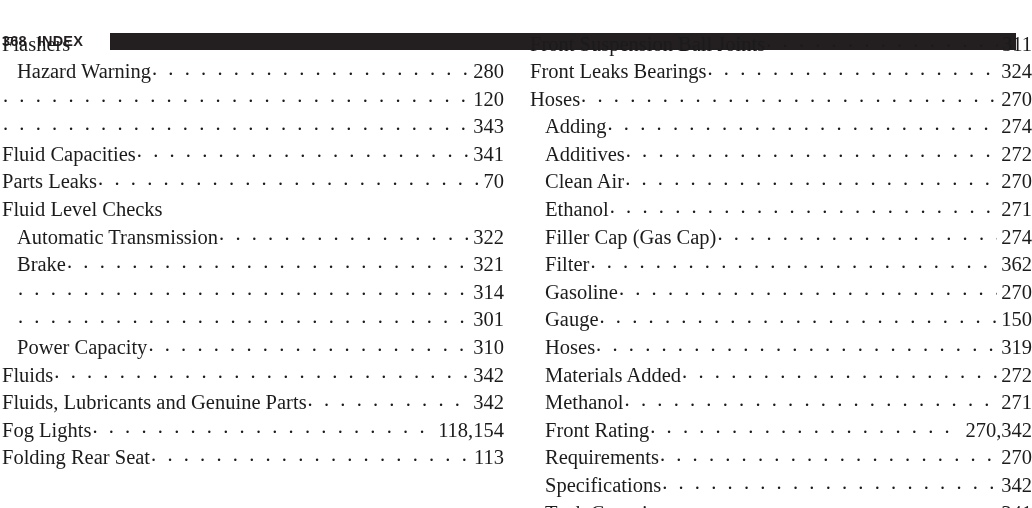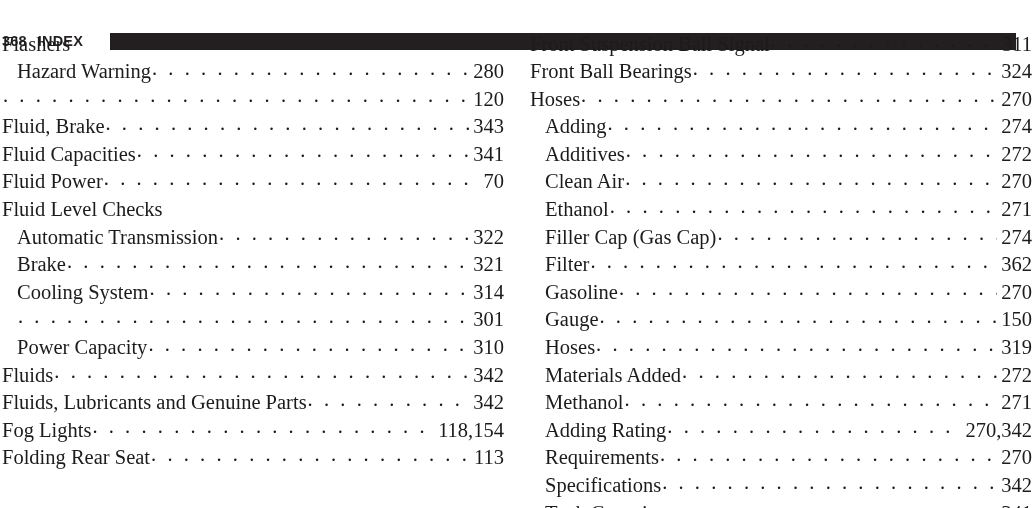--- a/index.html
+++ b/index.html
@@ -125,51 +125,49 @@
       <div class="entry level-2">
         <span class="entry-label">Hazard Warning</span>
         <span class="entry-leader"></span>
         <span class="entry-page">280</span>
       </div>
       <div class="entry level-1">
         <span class="entry-leader"></span>
         <span class="entry-page">120</span>
       </div>
       <div class="entry level-1">
-        <span class="entry-label">Fluid, Brake</span>
         <span class="entry-leader"></span>
         <span class="entry-page">343</span>
       </div>
       <div class="entry level-1">
         <span class="entry-label">Fluid Capacities</span>
         <span class="entry-leader"></span>
         <span class="entry-page">341</span>
       </div>
       <div class="entry level-1">
-        <span class="entry-label">Fluid Power</span>
+        <span class="entry-label">Parts Leaks</span>
         <span class="entry-leader"></span>
         <span class="entry-page">70</span>
       </div>
       <div class="entry level-1 no-page">
         <span class="entry-label">Fluid Level Checks</span>
         <span class="entry-leader"></span>
         <span class="entry-page"></span>
       </div>
       <div class="entry level-2">
         <span class="entry-label">Automatic Transmission</span>
         <span class="entry-leader"></span>
         <span class="entry-page">322</span>
       </div>
       <div class="entry level-2">
         <span class="entry-label">Brake</span>
         <span class="entry-leader"></span>
         <span class="entry-page">321</span>
       </div>
       <div class="entry level-2">
-        <span class="entry-label">Cooling System</span>
         <span class="entry-leader"></span>
         <span class="entry-page">314</span>
       </div>
       <div class="entry level-2">
         <span class="entry-leader"></span>
         <span class="entry-page">301</span>
       </div>
       <div class="entry level-2">
         <span class="entry-label">Power Capacity</span>
         <span class="entry-leader"></span>
@@ -191,26 +189,26 @@
         <span class="entry-page">118,154</span>
       </div>
       <div class="entry level-1">
         <span class="entry-label">Folding Rear Seat</span>
         <span class="entry-leader"></span>
         <span class="entry-page">113</span>
       </div>
     </div>
   <div class="index-column col-right">
       <div class="entry level-1">
-        <span class="entry-label">Front Suspension Ball Signal</span>
+        <span class="entry-label">Front Suspension Ball Joints</span>
         <span class="entry-leader"></span>
         <span class="entry-page">311</span>
       </div>
       <div class="entry level-1">
-        <span class="entry-label">Front Ball Bearings</span>
+        <span class="entry-label">Front Leaks Bearings</span>
         <span class="entry-leader"></span>
         <span class="entry-page">324</span>
       </div>
       <div class="entry level-1">
         <span class="entry-label">Hoses</span>
         <span class="entry-leader"></span>
         <span class="entry-page">270</span>
       </div>
       <div class="entry level-2">
         <span class="entry-label">Adding</span>
@@ -261,21 +259,21 @@
         <span class="entry-label">Materials Added</span>
         <span class="entry-leader"></span>
         <span class="entry-page">272</span>
       </div>
       <div class="entry level-2">
         <span class="entry-label">Methanol</span>
         <span class="entry-leader"></span>
         <span class="entry-page">271</span>
       </div>
       <div class="entry level-2">
-        <span class="entry-label">Adding Rating</span>
+        <span class="entry-label">Front Rating</span>
         <span class="entry-leader"></span>
         <span class="entry-page">270,342</span>
       </div>
       <div class="entry level-2">
         <span class="entry-label">Requirements</span>
         <span class="entry-leader"></span>
         <span class="entry-page">270</span>
       </div>
       <div class="entry level-2">
         <span class="entry-label">Specifications</span>

